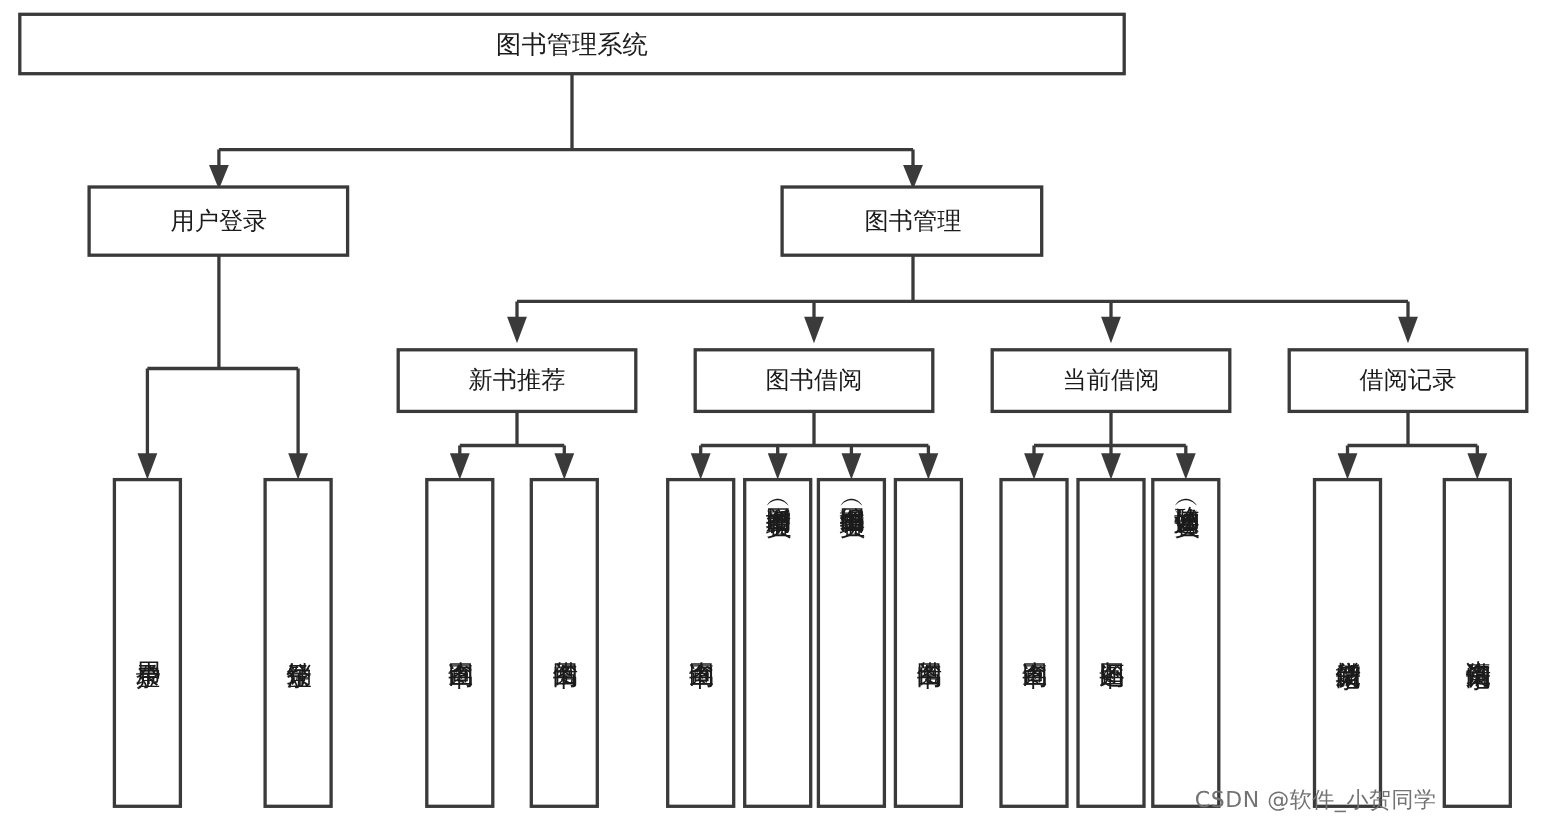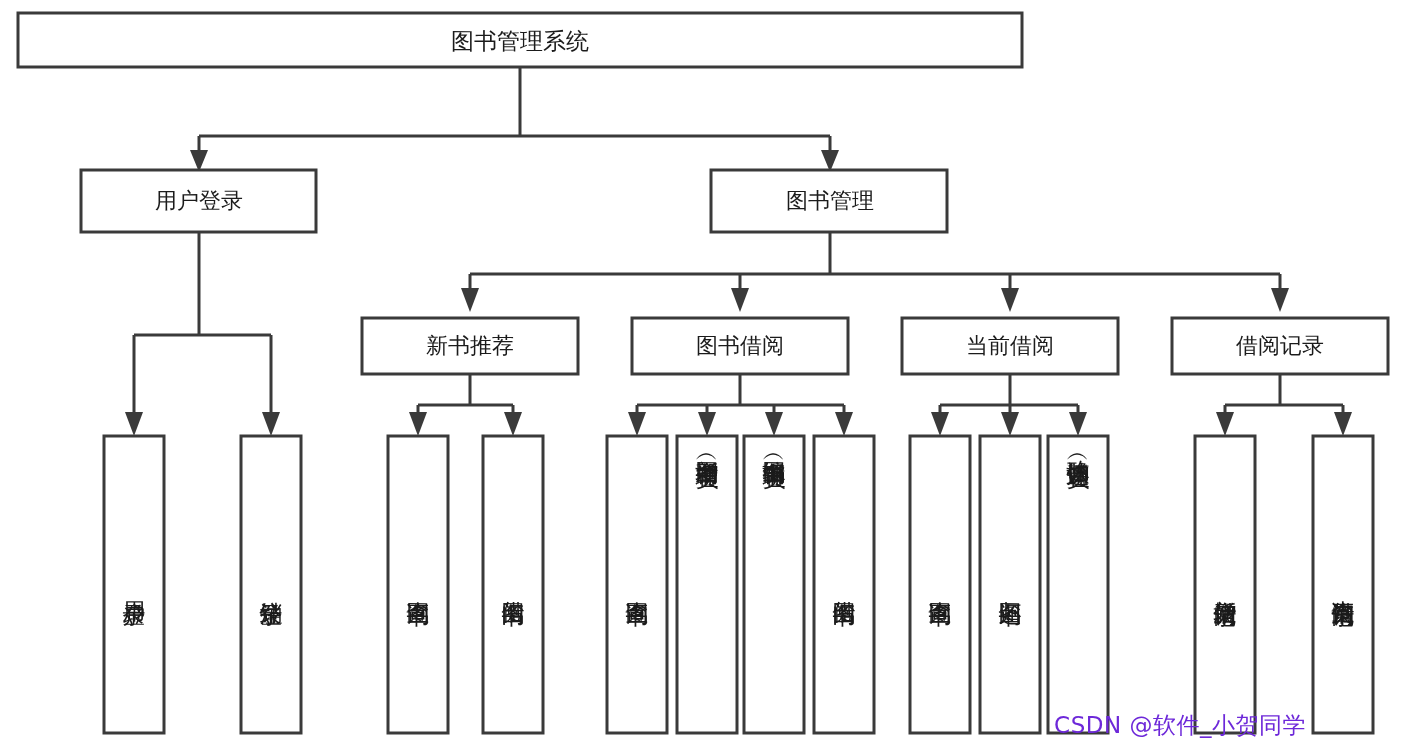--- a/index.html
+++ b/index.html
@@ -69,22 +69,22 @@
     line-height: 1.08;
     letter-spacing: 1px;
     color: #1b1b1b;
     white-space: nowrap;
   }
   .watermark {
     position: absolute;
     right: 8px;
     bottom: 6px;
     font-family: "DejaVu Sans", "Liberation Sans", sans-serif;
-    font-size: 23px;
-    color: #6d28d9;
+    font-size: 20px;
+    color: #737373;
     letter-spacing: 0.5px;
     white-space: nowrap;
     text-align: center;
   }
 </style>
 </head>
 <body>
 
 <div id="diagram-root">
 

